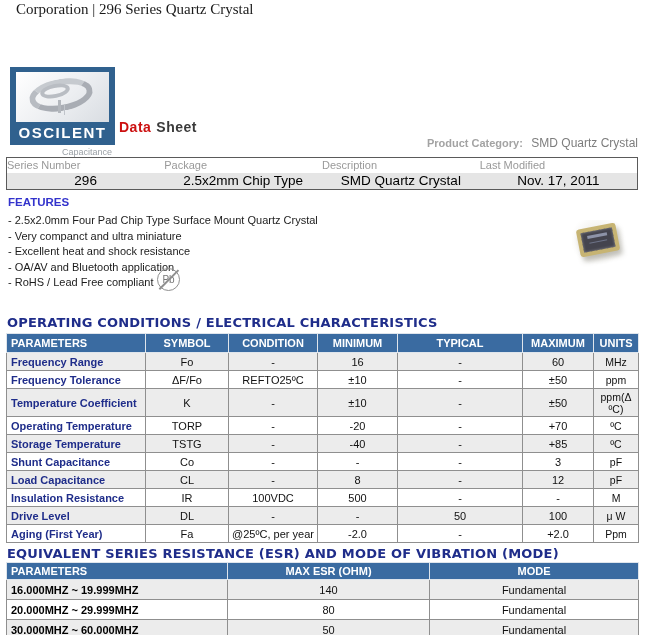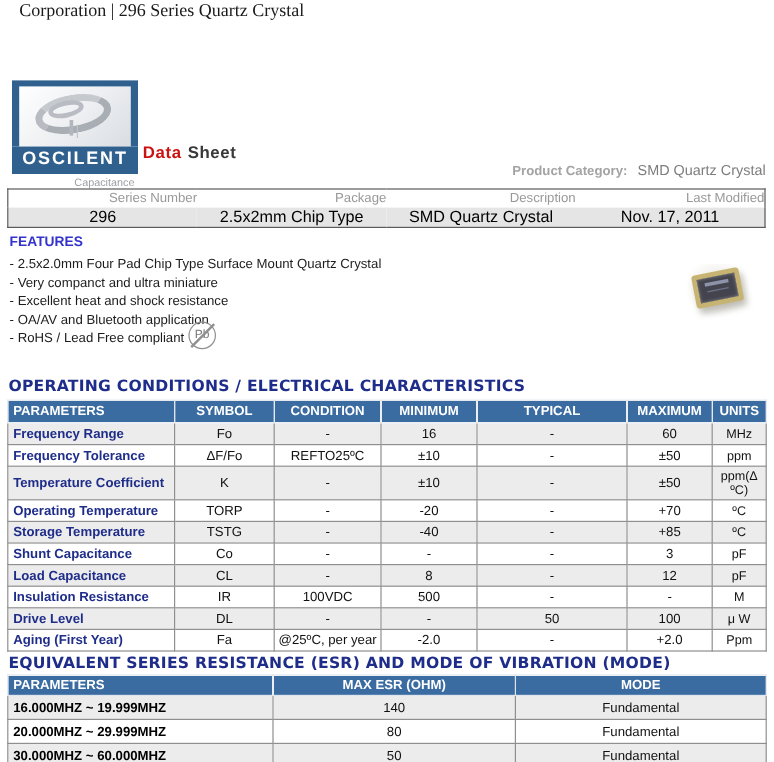--- a/index.html
+++ b/index.html
@@ -50,21 +50,21 @@
   .ds-red  { color:#CC1111; }
   .ds-dark { color:#3a3a3a; margin-left:5px; }
   
   .prod-cat { position:absolute; top:133px; right:7px; white-space:nowrap; }
   .prod-cat-label { color:#a3a3a3; font-weight:bold; font-size:11px; }
   .prod-cat-value { color:#7d7d7d; font-size:12px; margin-left:4px; }
   
   table { border-collapse:collapse; table-layout:fixed; }
   .series-table { position:absolute; left:6px; top:157px; width:632px; border:1px solid #5a5a5a; }
   .series-table th {
-    font-size:11px; font-weight:normal; color:#999; height:15px; text-align:right; background:#fff;
+    font-size:11px; font-weight:normal; color:#999; height:15px; text-align:left; background:#fff;
   }
   .series-table td {
     font-size:13.5px; color:#000; height:17px; text-align:center; background:#e5e5e5;
   }
   
   .features { position:absolute; left:8px; top:196px; }
   .features-title { color:#3333CC; font-weight:bold; font-size:11.5px; margin-bottom:5px; }
   .feature-item { font-size:11px; color:#1c1c1c; line-height:15.5px; }
   .pb-icon {
     position:absolute; left:157px; top:268px; width:23px; height:23px;

